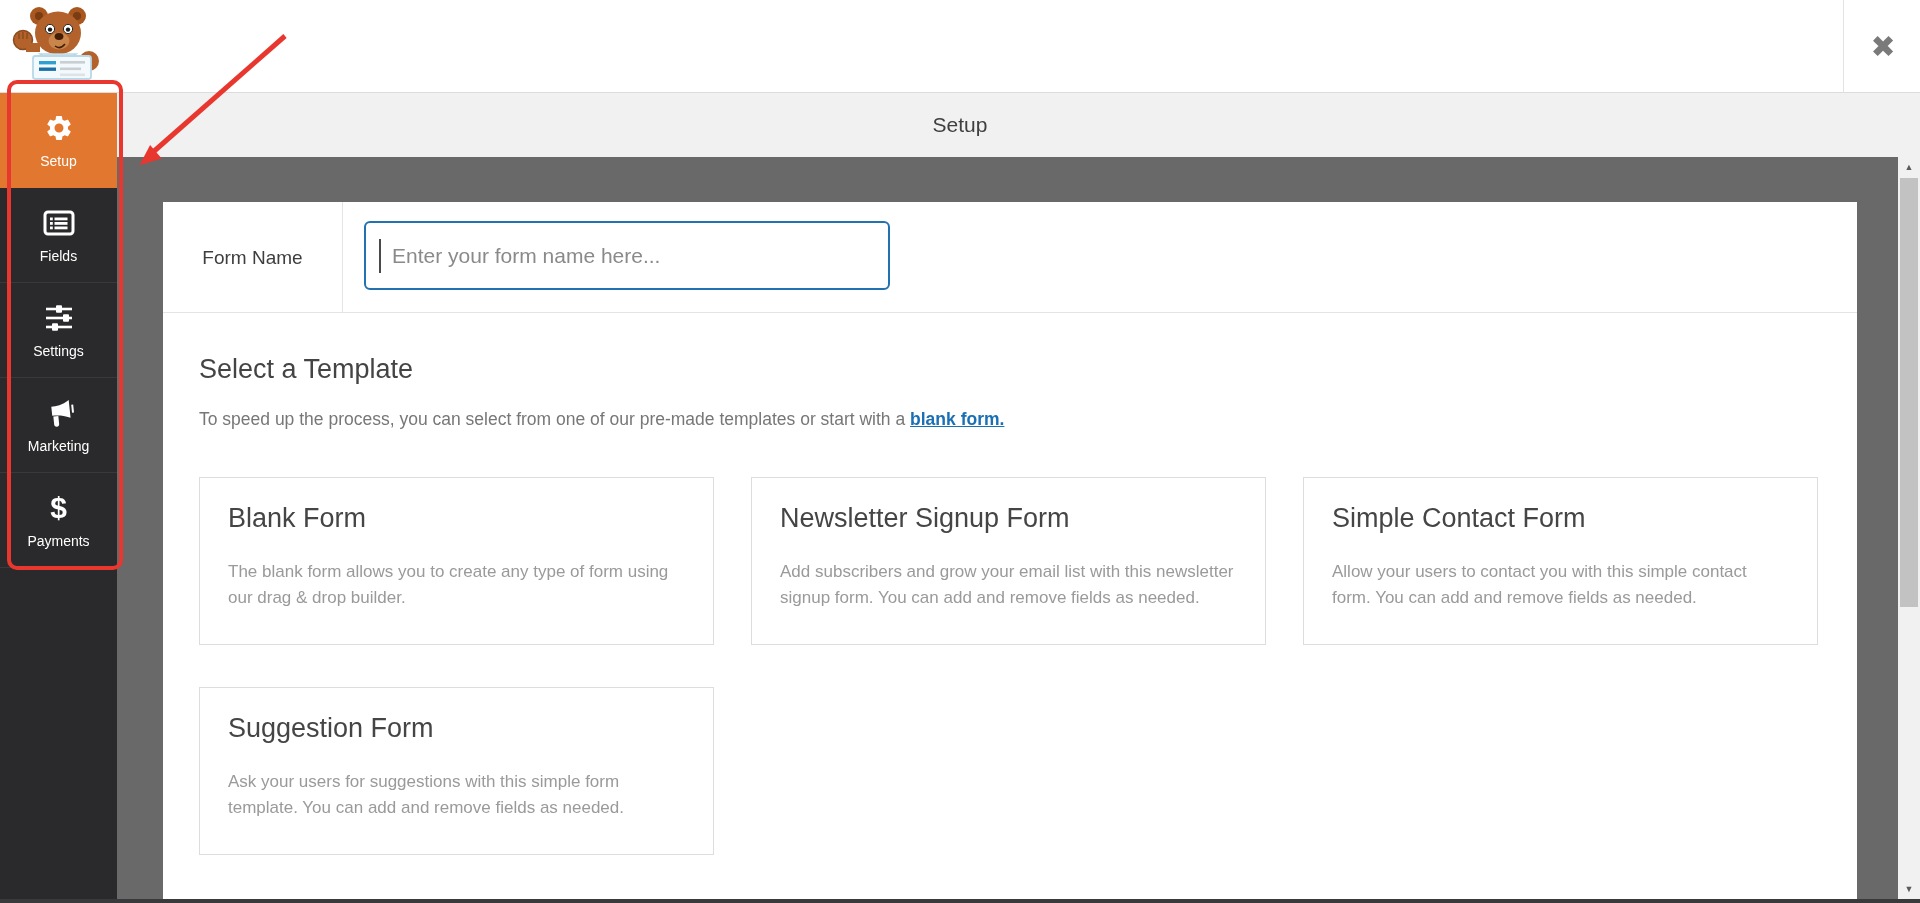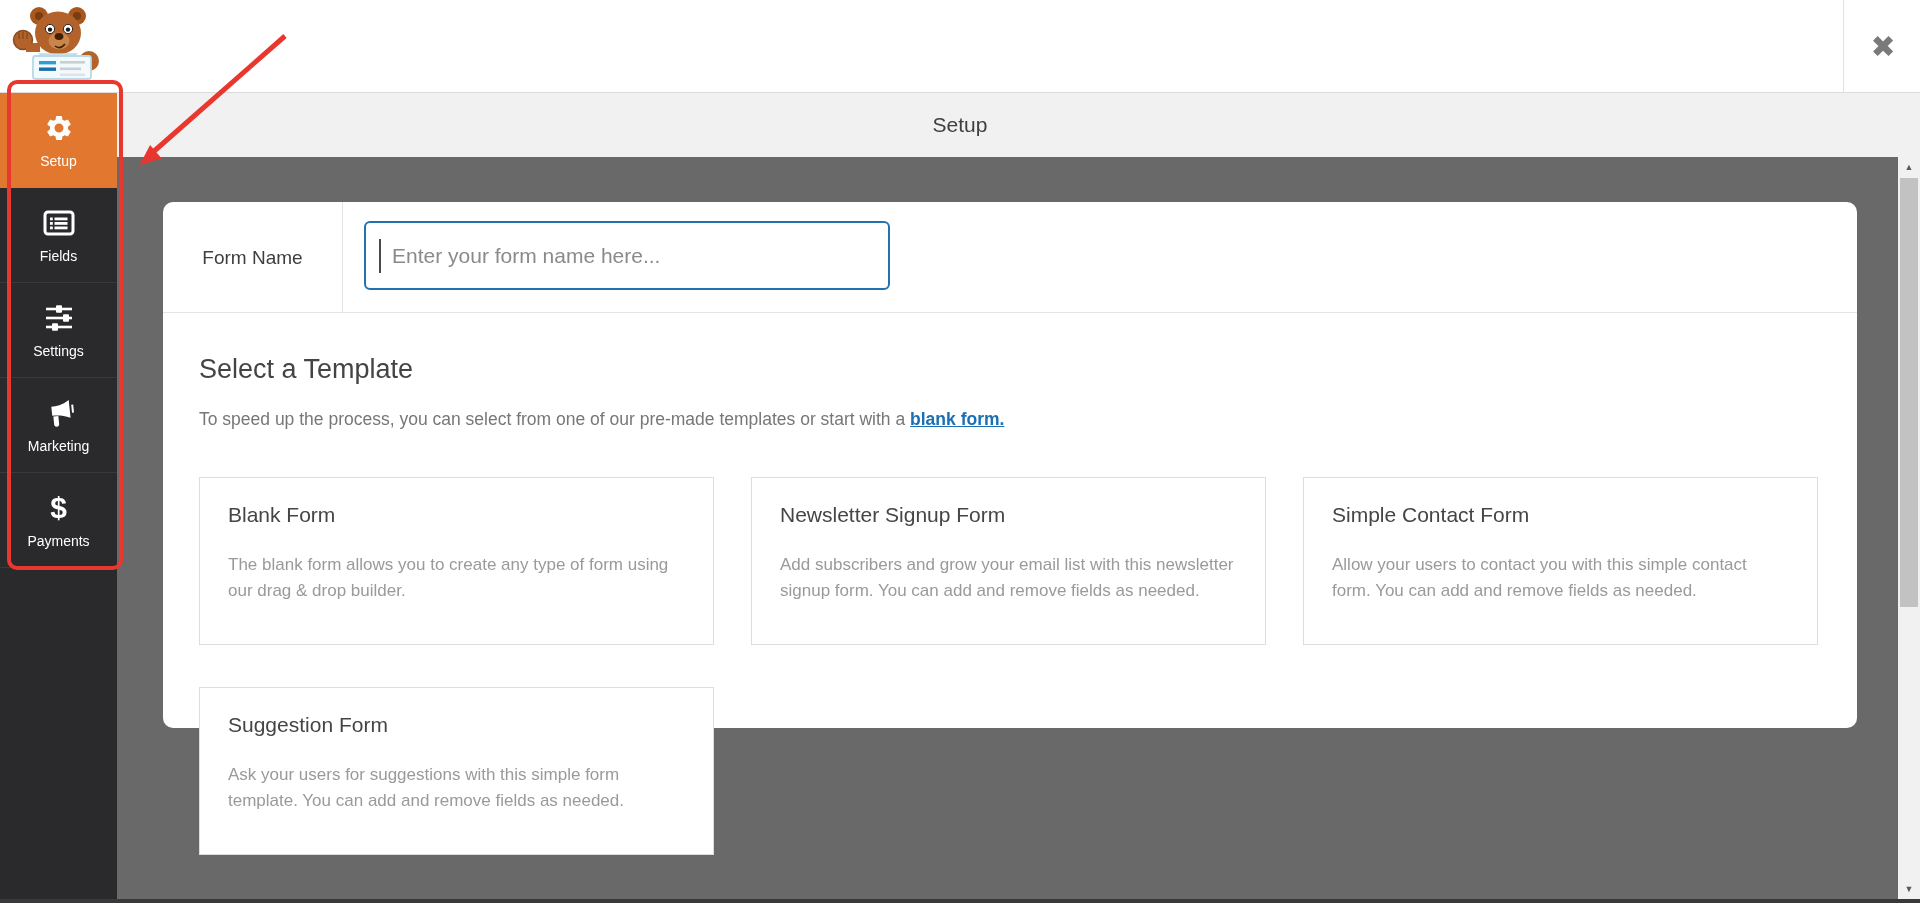--- a/index.html
+++ b/index.html
@@ -28,42 +28,42 @@
   .side-item { width:117px; height:95px; display:flex; flex-direction:column; align-items:center;
                justify-content:center; gap:9px; cursor:pointer;
                border-bottom:1px solid rgba(255,255,255,0.07); }
   .side-item .ic { height:32px; display:flex; align-items:center; justify-content:center; }
   .side-item .lbl { color:#ffffff; font-size:14px; }
   .side-item.active { background:#e27730; border-bottom:none; }
   .dollar { color:#fff; font-size:30px; font-weight:bold; line-height:30px; }
 
   
   .content { position:absolute; left:117px; top:157px; width:1781px; height:742px; background:#696969; z-index:1; }
-  .panel { position:absolute; left:46px; top:45px; width:1694px; height:526px; background:#ffffff;border-radius:10px; }
+  .panel { position:absolute; left:46px; top:45px; width:1694px; height:697px; background:#ffffff; }
 
   .form-row { position:relative; width:100%; height:111px; border-bottom:1px solid #e4e4e4; }
   .form-row .vdiv { position:absolute; left:179px; top:0; width:1px; height:111px; background:#e4e4e4; }
   .form-label { position:absolute; left:0; top:0; width:179px; height:111px;
                 display:flex; align-items:center; justify-content:center;
                 font-size:19px; color:#3e3e3e; }
   .form-input { position:absolute; left:201px; top:19px; width:526px; height:69px;
                 border:2px solid #2271b1; border-radius:6px; padding-left:26px;
                 font-size:21px; color:#444; outline:none;
                 font-family:"Liberation Sans","DejaVu Sans",sans-serif; }
   .form-input::placeholder { color:#8a8a8a; opacity:1; }
   .caret { position:absolute; left:216px; top:37px; width:2px; height:34px; background:#4a4a4a; }
   .tpl-heading { position:absolute; left:36px; top:152px; font-size:27px; font-weight:400; color:#444444; }
   .tpl-intro { position:absolute; left:36px; top:207px; font-size:17.5px; color:#777777; }
   .tpl-intro a { color:#1a6fb5; font-weight:bold; text-decoration:underline; cursor:pointer; }
 
   .cards { position:absolute; left:36px; top:275px; width:1622px;
            display:flex; flex-wrap:wrap; column-gap:37px; row-gap:42px; }
   .card { width:515px; height:168px; background:#fff; border:1px solid #dddddd;
           padding:25px 28px; cursor:pointer; }
-  .card h3 { font-size:21px; font-weight:400; color:#454545; margin-bottom:13px; }
+  .card h3 { font-size:27px; font-weight:400; color:#454545; margin-bottom:13px; }
   .card p  { font-size:17px; color:#9a9a9a; line-height:1.55;margin-top:25px; }
 
   
   .scrollbar { position:absolute; left:1898px; top:157px; width:22px; height:742px; background:#f1f1f1; z-index:6; }
   .sb-btn { position:absolute; left:0; width:22px; height:20px; display:flex; align-items:center;
             justify-content:center; font-size:9px; color:#5a5a5a; cursor:pointer; }
   .sb-up { top:0; }
   .sb-down { bottom:0; }
   .sb-thumb { position:absolute; left:2px; top:21px; width:18px; height:429px; background:#c2c2c2; cursor:pointer; }
 

